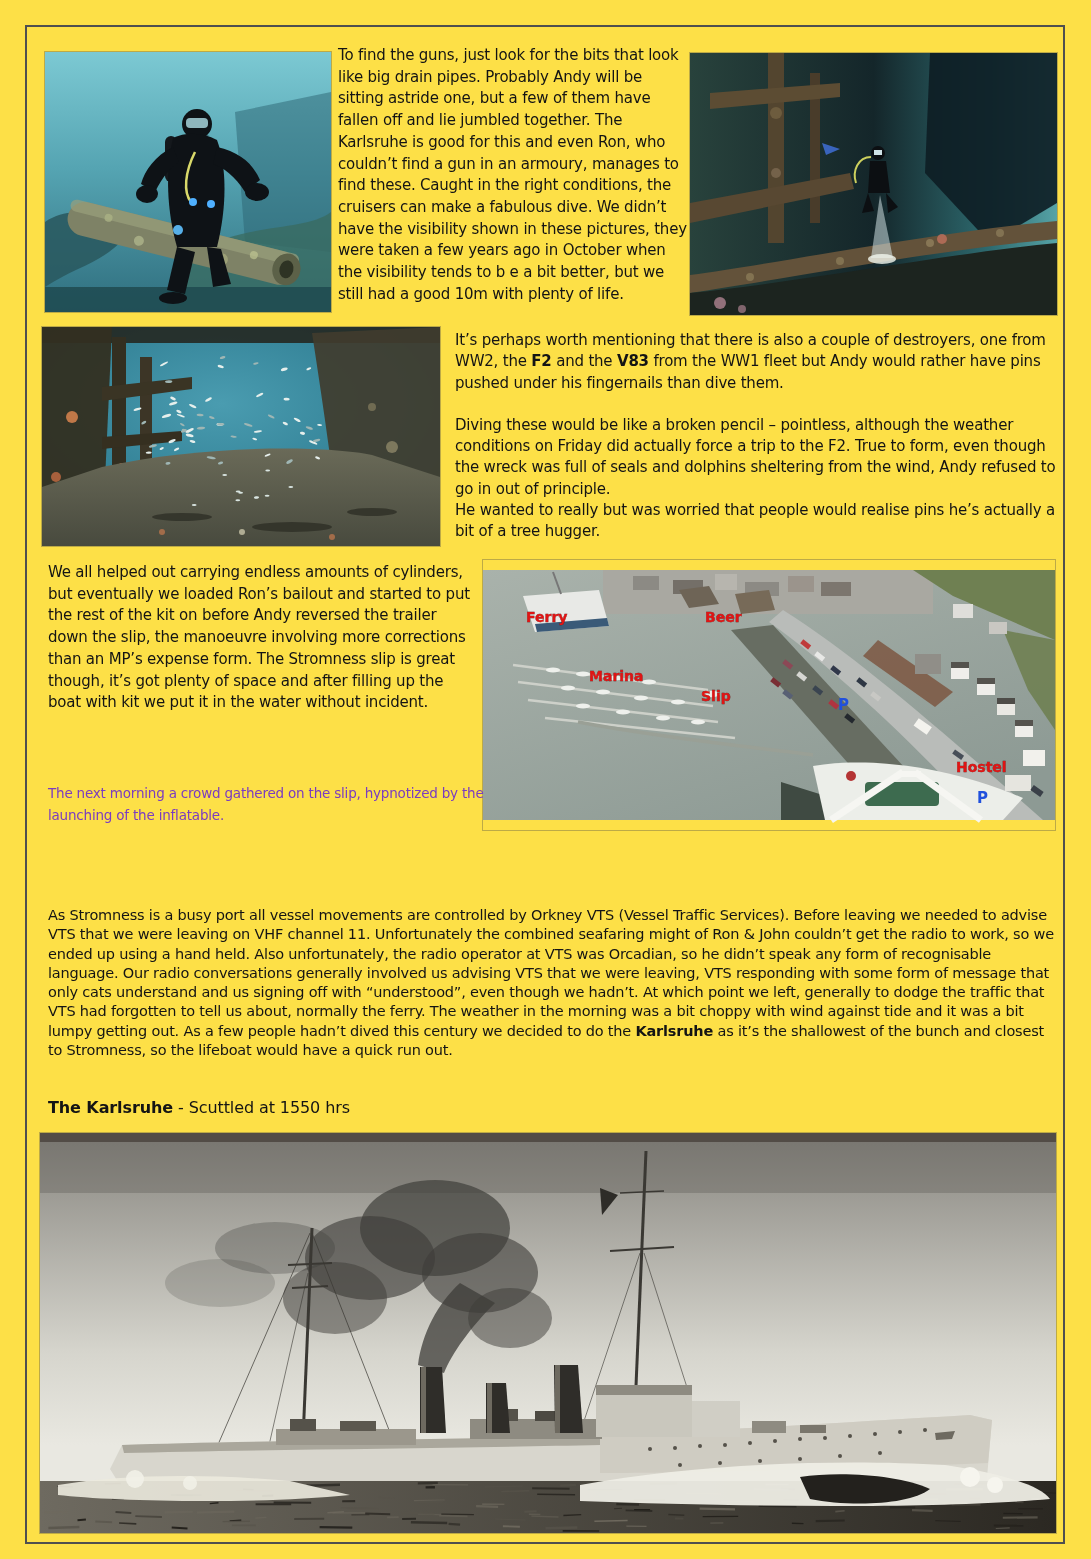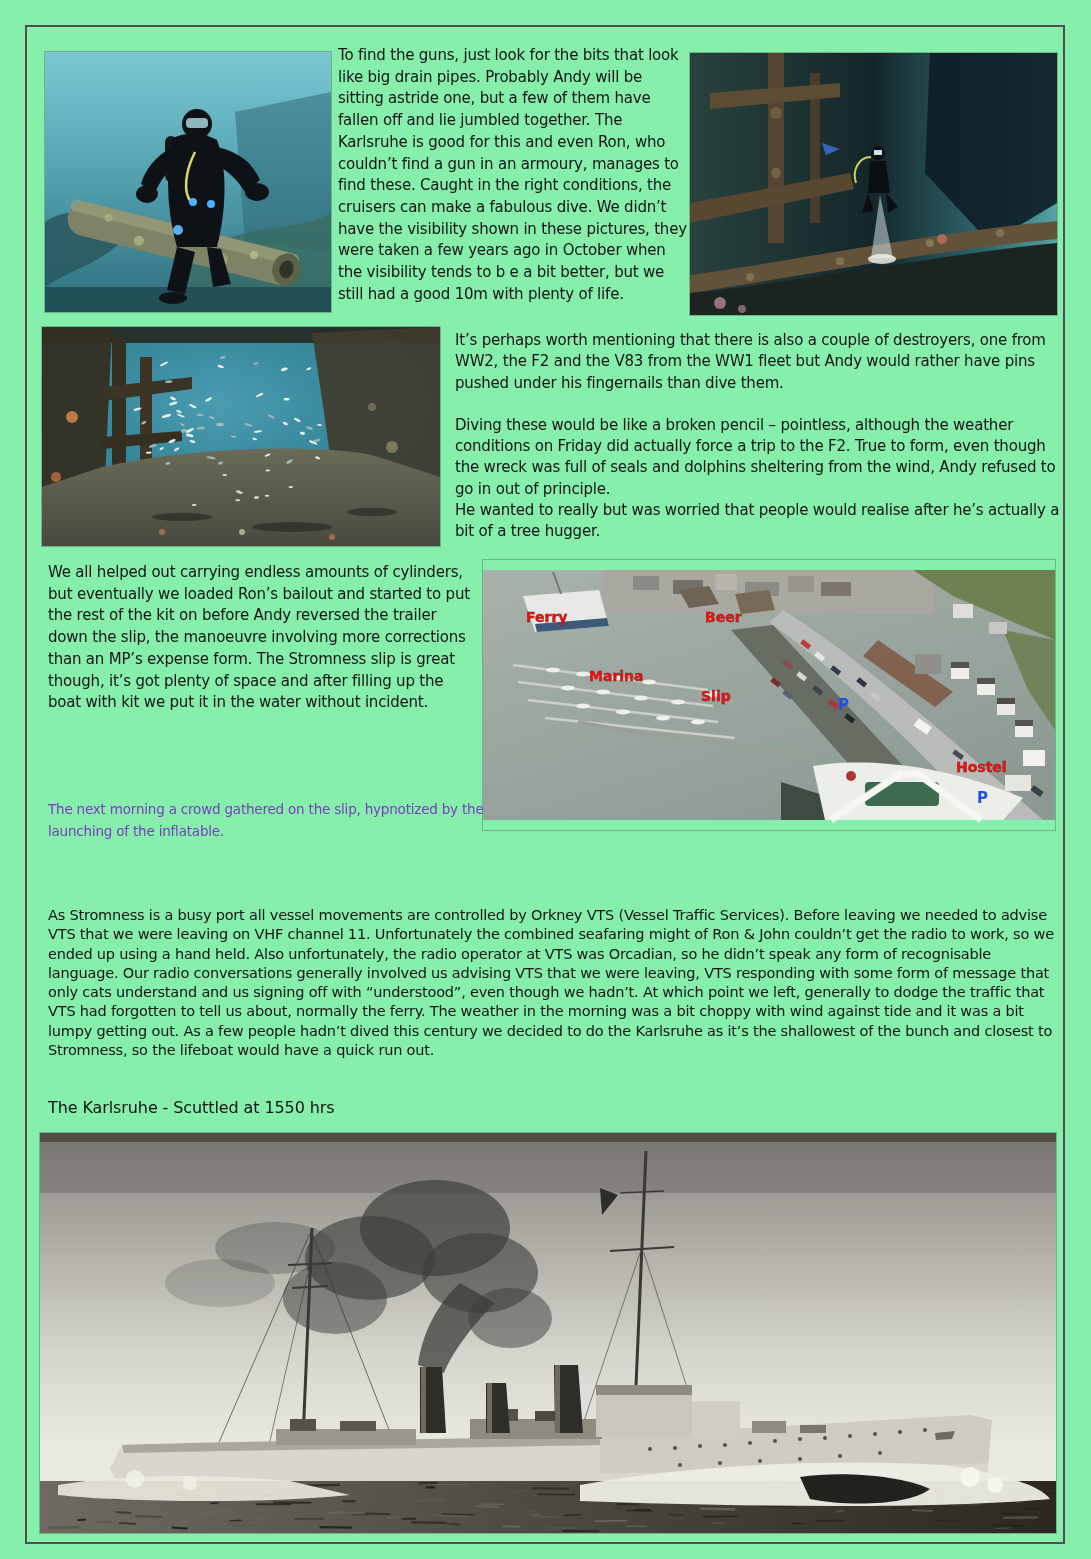--- a/index.html
+++ b/index.html
@@ -1,33 +1,33 @@
 <!DOCTYPE html>
 <html><head>
 <meta charset="utf-8">
 <style>
   html,body{margin:0;padding:0;background:#ffffff;}
-  .page{position:relative;width:1091px;height:1559px;background:#86efac;overflow:hidden;
+  .page{position:relative;width:1091px;height:1559px;background:#fde047;overflow:hidden;
         font-family:"DejaVu Sans", sans-serif;color:#141414;}
   .page-border{position:absolute;left:25px;top:25px;width:1040px;height:1519px;
         border:2px solid #4f4f4f;box-sizing:border-box;pointer-events:none;}
   .photo{position:absolute;outline:1px solid rgba(70,70,70,.35);}
   .photo svg{display:block;width:100%;height:100%;}
   .tblock{position:absolute;}
   .tblock p{margin:0;}
   .intro{left:338px;top:45px;width:354px;font-size:15px;line-height:21.7px;letter-spacing:-.2px;}
   .destroyers{left:455px;top:330px;width:606px;font-size:15px;line-height:21.3px;letter-spacing:-.2px;}
   .destroyers .gap{height:21px;}
   .monday{left:48px;top:562px;width:430px;font-size:15px;line-height:21.7px;letter-spacing:-.2px;}
   .monday-word{font-size:26px;font-weight:bold;letter-spacing:-.5px;}
   .purple{left:48px;top:783px;width:1012px;font-size:13.5px;line-height:21.5px;letter-spacing:-.2px;}
-  .purple .p1{max-width:436px;margin-top:16px;}
+  .purple .p1{max-width:436px;}
   .vts{left:48px;top:906px;width:1014px;font-size:14.5px;line-height:19.3px;letter-spacing:-.2px;}
   .heading{left:48px;top:1098px;font-size:16px;letter-spacing:-.1px;}
-  .b{font-weight:normal;}
+  .b{font-weight:bold;}
   .lbl-red{font-weight:bold;font-size:14px;font-family:"DejaVu Sans",sans-serif;
            paint-order:stroke;stroke:#5a1010;stroke-width:.4px;}
   .lbl-blue{font-weight:bold;font-size:15px;font-family:"DejaVu Sans",sans-serif;}
 </style>
 </head>
 <body>
 
 <div class="page">
   <div class="page-border"></div>
 
@@ -228,21 +228,21 @@
         </g>
     </svg>
   </div>
 
   <div class="tblock destroyers">
     <p>
       <span>It’s perhaps worth mentioning that there is also a couple of destroyers, one from WW2, the </span><span class="b">F2</span><span> and the </span><span class="b">V83</span><span> from the WW1 fleet but Andy would rather have pins pushed under his fingernails than dive them.</span>
     </p>
     <div class="gap"></div>
     <p>Diving these would be like a broken pencil – pointless, although the weather conditions on Friday did actually force a trip to the F2. True to form, even though the wreck was full of seals and dolphins sheltering from the wind, Andy refused to go in out of principle.</p>
-    <p>He wanted to really but was worried that people would realise after he’s actually a bit of a tree hugger.</p>
+    <p>He wanted to really but was worried that people would realise pins he’s actually a bit of a tree hugger.</p>
   </div>
 
   <div class="tblock monday">
     <p>We all helped out carrying endless amounts of cylinders, but eventually we loaded Ron’s bailout and started to put the rest of the kit on before Andy reversed the trailer down the slip, the manoeuvre involving more corrections than an MP’s expense form. The Stromness slip is great though, it’s got plenty of space and after filling up the boat with kit we put it in the water without incident.</p>
   </div>
 
   <div class="photo" style="left:483px;top:560px;width:572px;height:270px;">
     <svg viewBox="0 0 572 250">
       <defs>
         <linearGradient id="g4" x1="0" y1="0" x2=".7" y2="1">

